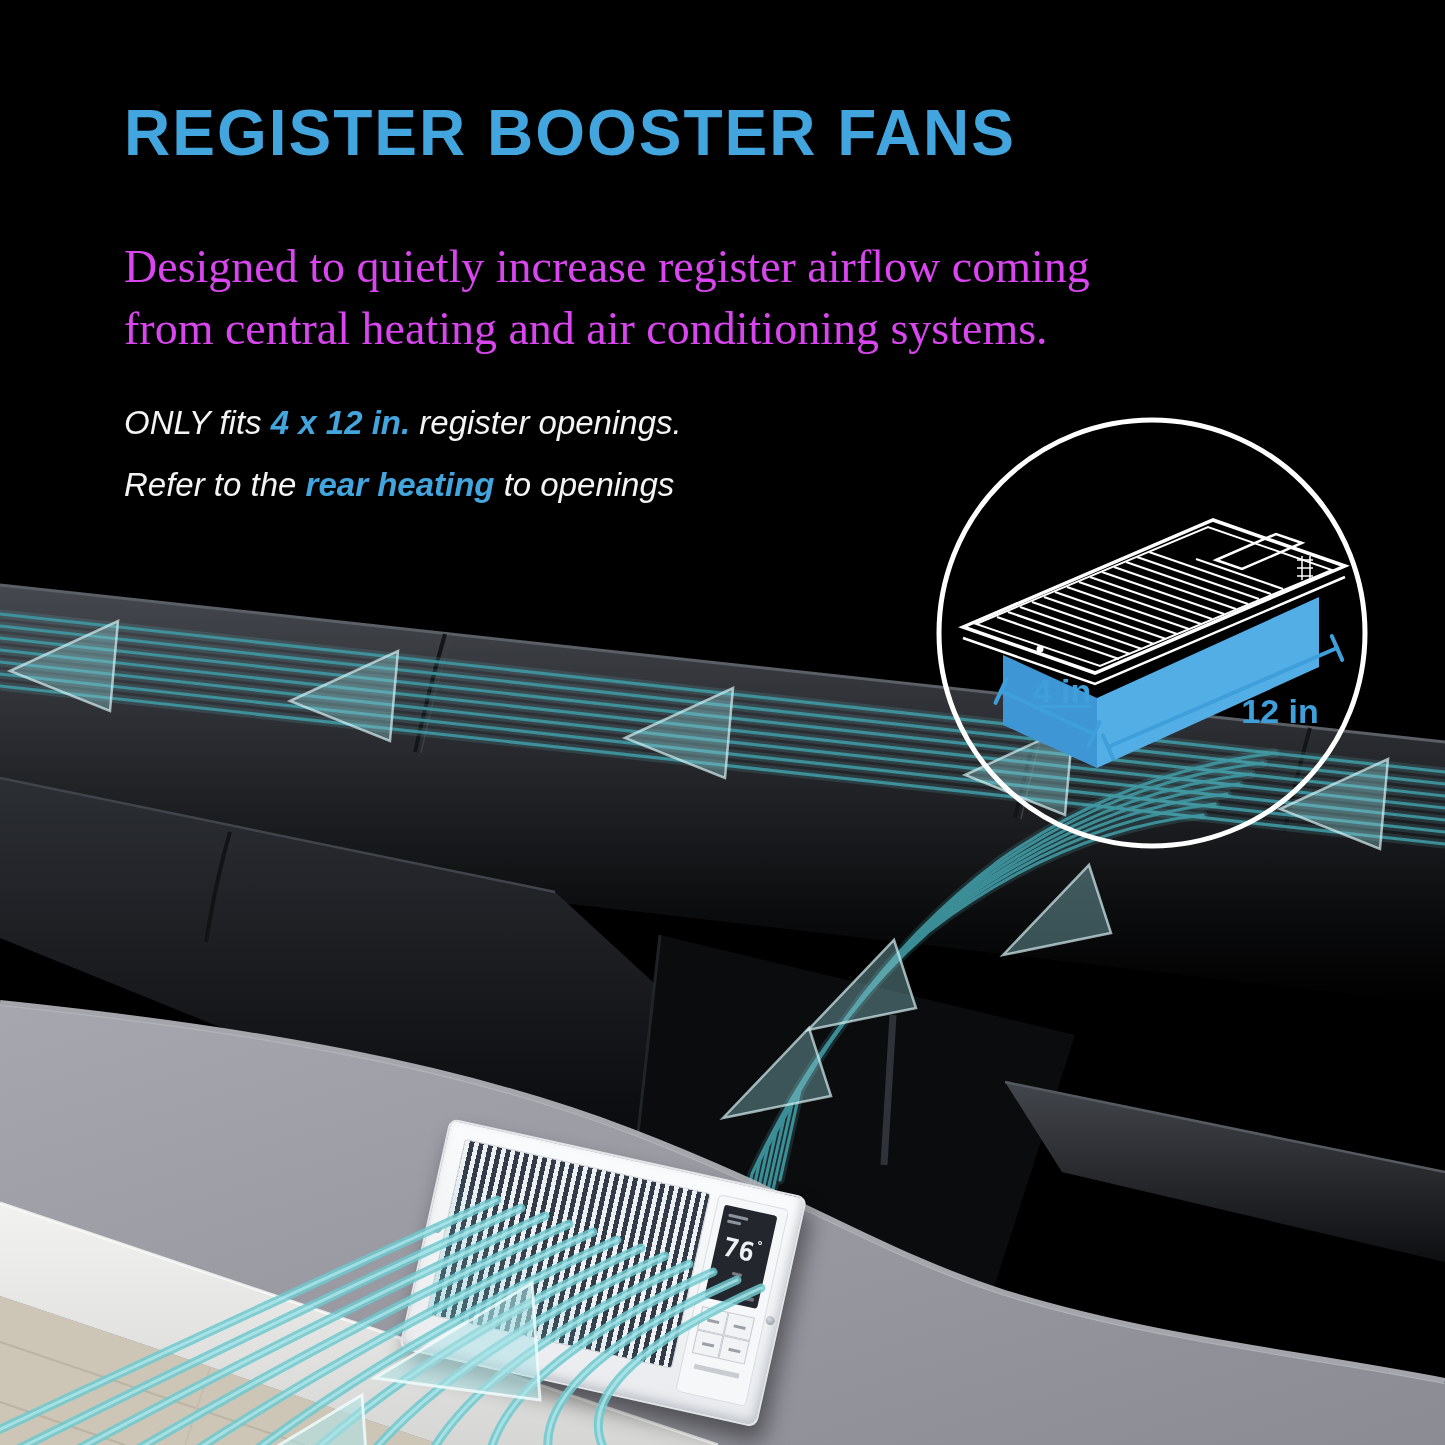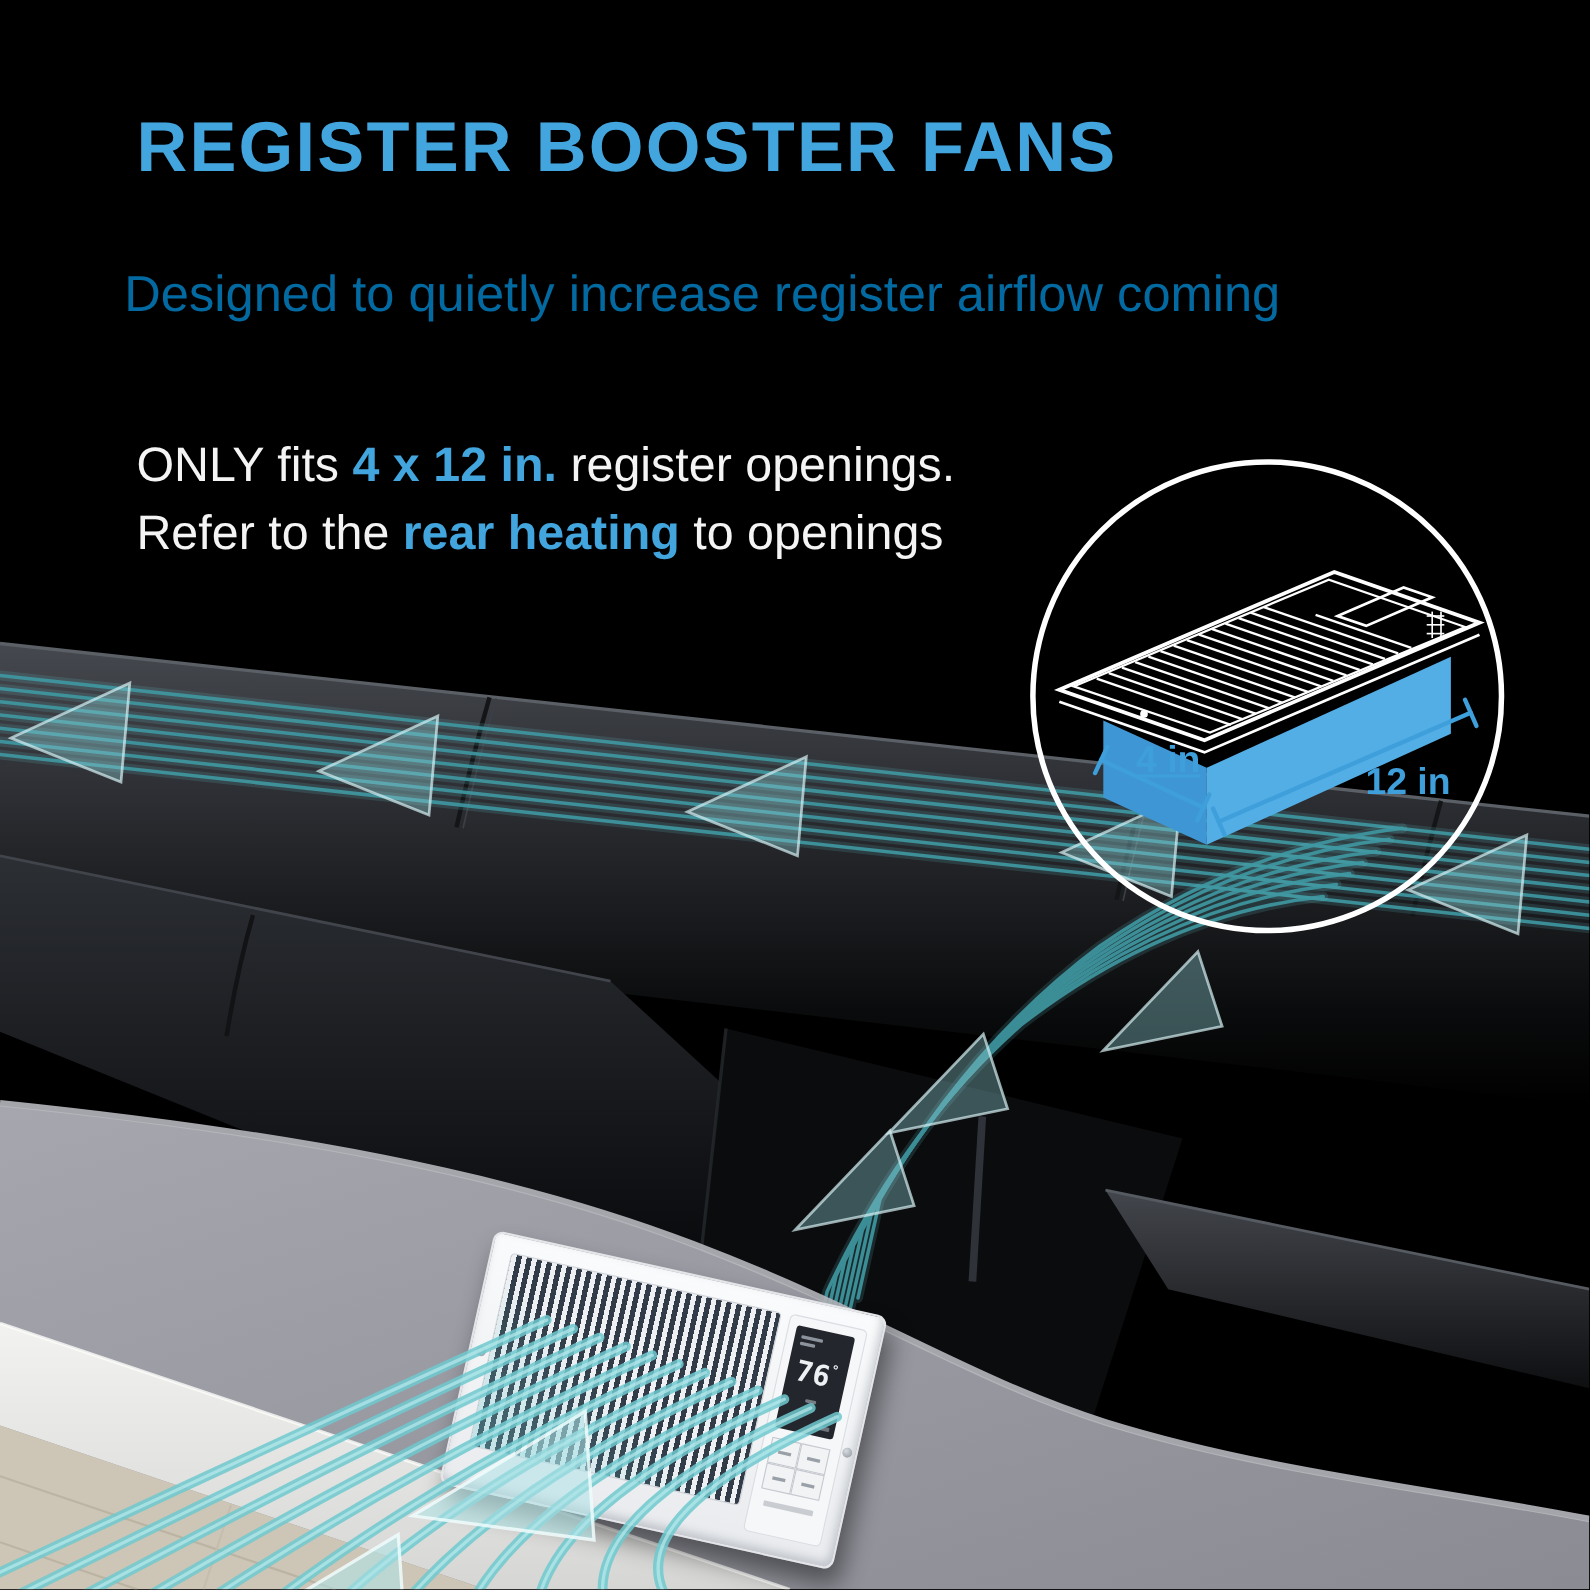--- a/index.html
+++ b/index.html
@@ -13,26 +13,26 @@
   #front{z-index:3;}
   .textlayer{z-index:4;pointer-events:none;margin-left:36px;}
 
   
   .headline{
     position:absolute;left:88px;top:96px;
     font-size:64px;font-weight:600;letter-spacing:2px;
     color:#42a5de;white-space:nowrap;
   }
   .intro{
-    position:absolute;left:77px;top:236px;
-    font-size:46px;line-height:62px;color:#0369a1;font-weight:400;
+    position:absolute;left:88px;top:236px;
+    font-size:46px;line-height:62px;color:#d946ef;font-weight:400;font-family:Liberation Serif, serif;
   }
   .fitnote{
     position:absolute;left:88px;top:392px;
-    font-size:44px;line-height:62px;color:#f4f4f4;font-weight:400;
+    font-size:33px;line-height:62px;color:#f4f4f4;font-weight:400;font-style:italic;
   }
   .fit-line{white-space:pre-wrap;}
   .hl{color:#42a5de;font-weight:700;}
 
   
   .dim-label{
     position:absolute;font-size:34px;font-weight:700;color:#3e9fdb;text-align:center;
   }
   #dim-w{left:976px;top:672px;width:100px;text-decoration:underline;}
   #dim-l{left:1184px;top:692px;width:120px;}
@@ -319,20 +319,21 @@
         <path class="dim-stroke" d="M1331.8,636.1 L1342.2,659.9"></path>
       </g>
     </g>
   </svg>
 
   <div class="layer textlayer">
     <div class="headline">REGISTER BOOSTER FANS</div>
 
     <div class="intro">
       <div>Designed to quietly increase register airflow coming</div>
+      <div>from central heating and air conditioning systems.</div>
     </div>
 
     <div class="fitnote">
       <div class="fit-line"><span>ONLY fits </span><span class="hl">4 x 12 in.</span><span> register openings.</span></div>
       <div class="fit-line"><span>Refer to the </span><span class="hl">rear heating</span><span> to openings</span></div>
     </div>
 
     <div class="dim-label" id="dim-w">4 in</div>
     <div class="dim-label" id="dim-l">12 in</div>
   </div>

